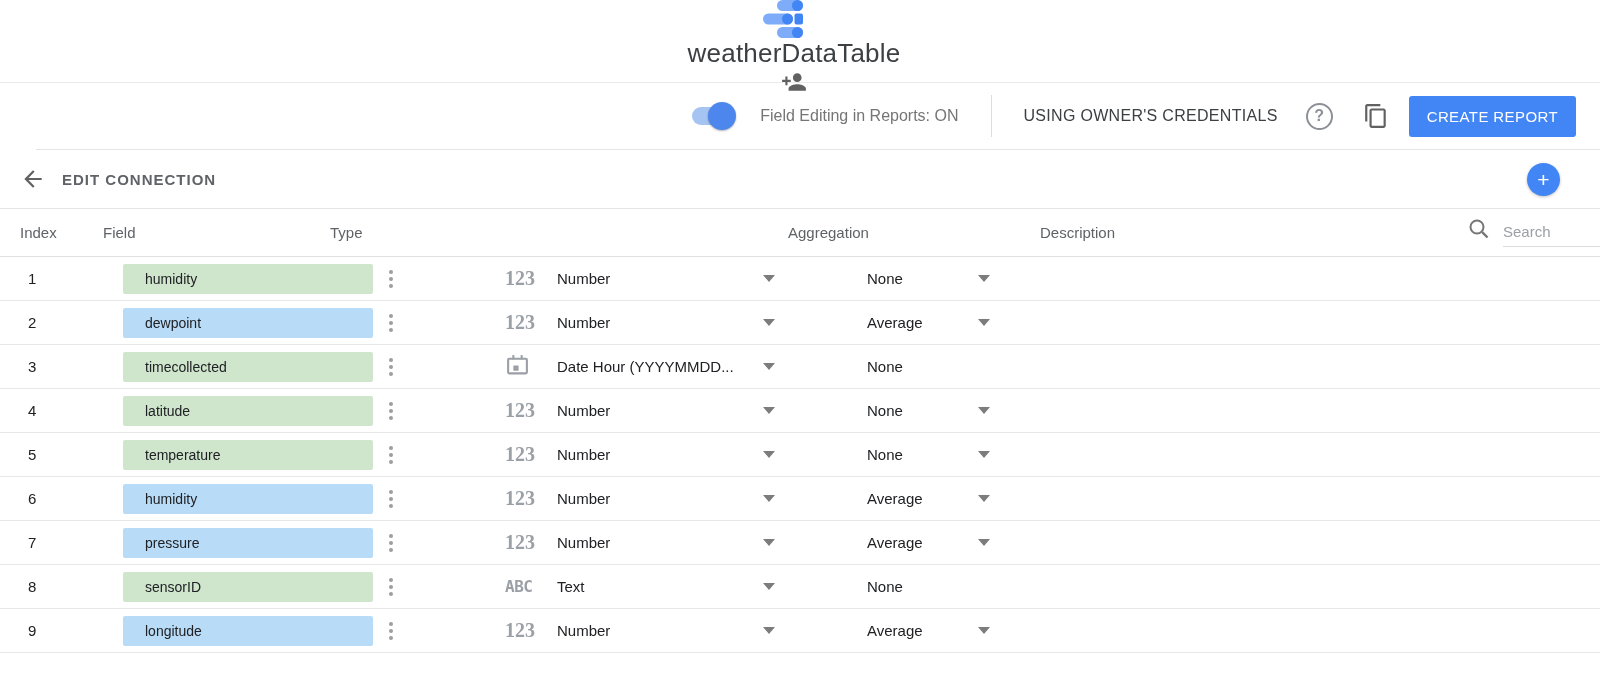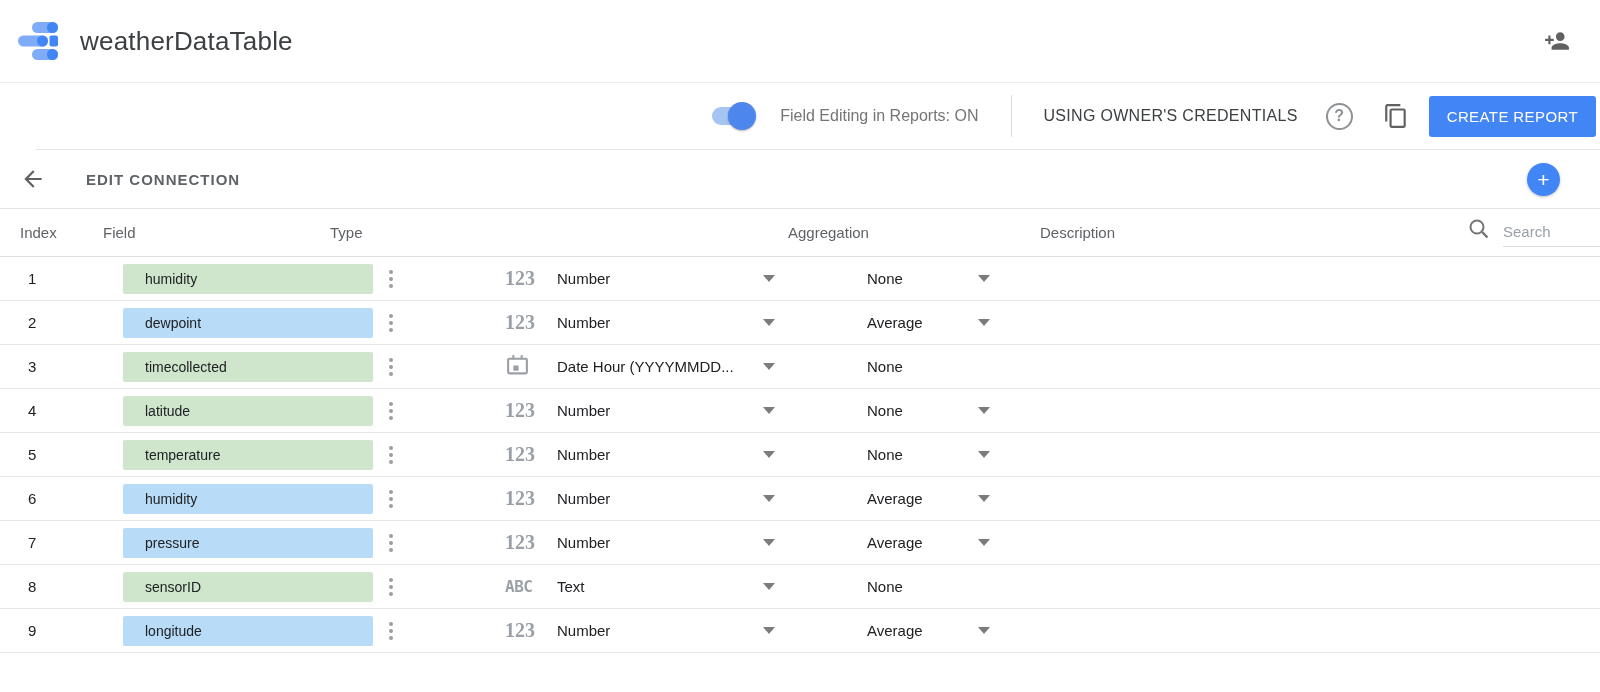--- a/index.html
+++ b/index.html
@@ -1,47 +1,47 @@
 <!DOCTYPE html>
 <html><head>
 <meta charset="utf-8">
 <style>
   * { margin:0; padding:0; box-sizing:border-box; }
   html,body { width:1600px; height:692px; background:#ffffff; overflow:hidden;
     font-family:"Liberation Sans","DejaVu Sans",sans-serif; }
 
   
   .appbar { height:83px; display:flex; align-items:center; padding:0 30px 0 18px;
-    border-bottom:1px solid #ebebeb; background:#fff; }
+    border-bottom:1px solid #ebebeb; background:#fff;flex-direction:column; }
   .logo { width:40px; height:38px; margin-right:22px; cursor:pointer; flex:none; }
   .app-title { font-size:26px; color:#3c4043; letter-spacing:0.2px; }
   .appbar-spacer { flex:1; }
   .icon-btn { background:none; border:none; cursor:pointer; display:flex; align-items:center; justify-content:center; }
 
   
   .toolbar { height:67px; display:flex; align-items:center; justify-content:flex-end;
-    padding-right:4px; border-bottom:1px solid #e4e4e4; background:#fff;margin-left:36px; }
+    padding-right:24px; border-bottom:1px solid #e4e4e4; background:#fff;margin-left:36px; }
   .toggle { position:relative; width:42px; height:22px; margin-right:26px; cursor:pointer; flex:none; }
   .toggle-track { position:absolute; left:0; top:2px; width:42px; height:18px; border-radius:9px; background:#a5c4f2; }
   .toggle-knob { position:absolute; right:-2px; top:-3px; width:28px; height:28px; border-radius:50%;
     background:#4d87ee; box-shadow:0 1px 2px rgba(0,0,0,0.3); }
   .toggle-label { font-size:16px; color:#757575; margin-right:32px; }
   .v-divider { width:1px; height:42px; background:#dadce0; margin-right:32px; }
   .credentials { font-size:16px; color:#3c4043; letter-spacing:0.3px; margin-right:28px; }
   .help-icon { width:27px; height:27px; border:2px solid #8d9196; border-radius:50%;
     color:#8d9196; font-size:16px; font-weight:bold; display:flex; align-items:center; justify-content:center;
     margin-right:30px; cursor:pointer; }
   .copy-btn { margin-right:20px; }
   .create-report { height:41px; padding:0 18px; background:#4285f4; color:#fff; border:none;
     border-radius:3px; font-size:15px; font-weight:normal; letter-spacing:0.4px; cursor:pointer;
     font-family:"Liberation Sans","DejaVu Sans",sans-serif; }
 
   
   .connbar { height:59px; display:flex; align-items:center; padding:0 40px 0 20px;
-    border-bottom:1px solid #e4e4e4; background:#fff;gap:24px; }
+    border-bottom:1px solid #e4e4e4; background:#fff; }
   .back-btn { margin-right:16px; }
   .conn-label { font-size:15px; font-weight:bold; color:#5f6368; letter-spacing:1px; cursor:pointer; }
   .conn-spacer { flex:1; }
   .fab-add { width:33px; height:33px; border-radius:50%; background:#4285f4; color:#fff; border:none;
     font-size:21px; line-height:1; cursor:pointer; display:flex; align-items:center; justify-content:center;
     box-shadow:0 1px 3px rgba(0,0,0,0.25); }
 
   
   .thead { position:relative; height:48px; border-bottom:1px solid #e0e0e0; background:#fff; }
   .th { position:absolute; top:15px; font-size:15px; color:#5f6368; }

